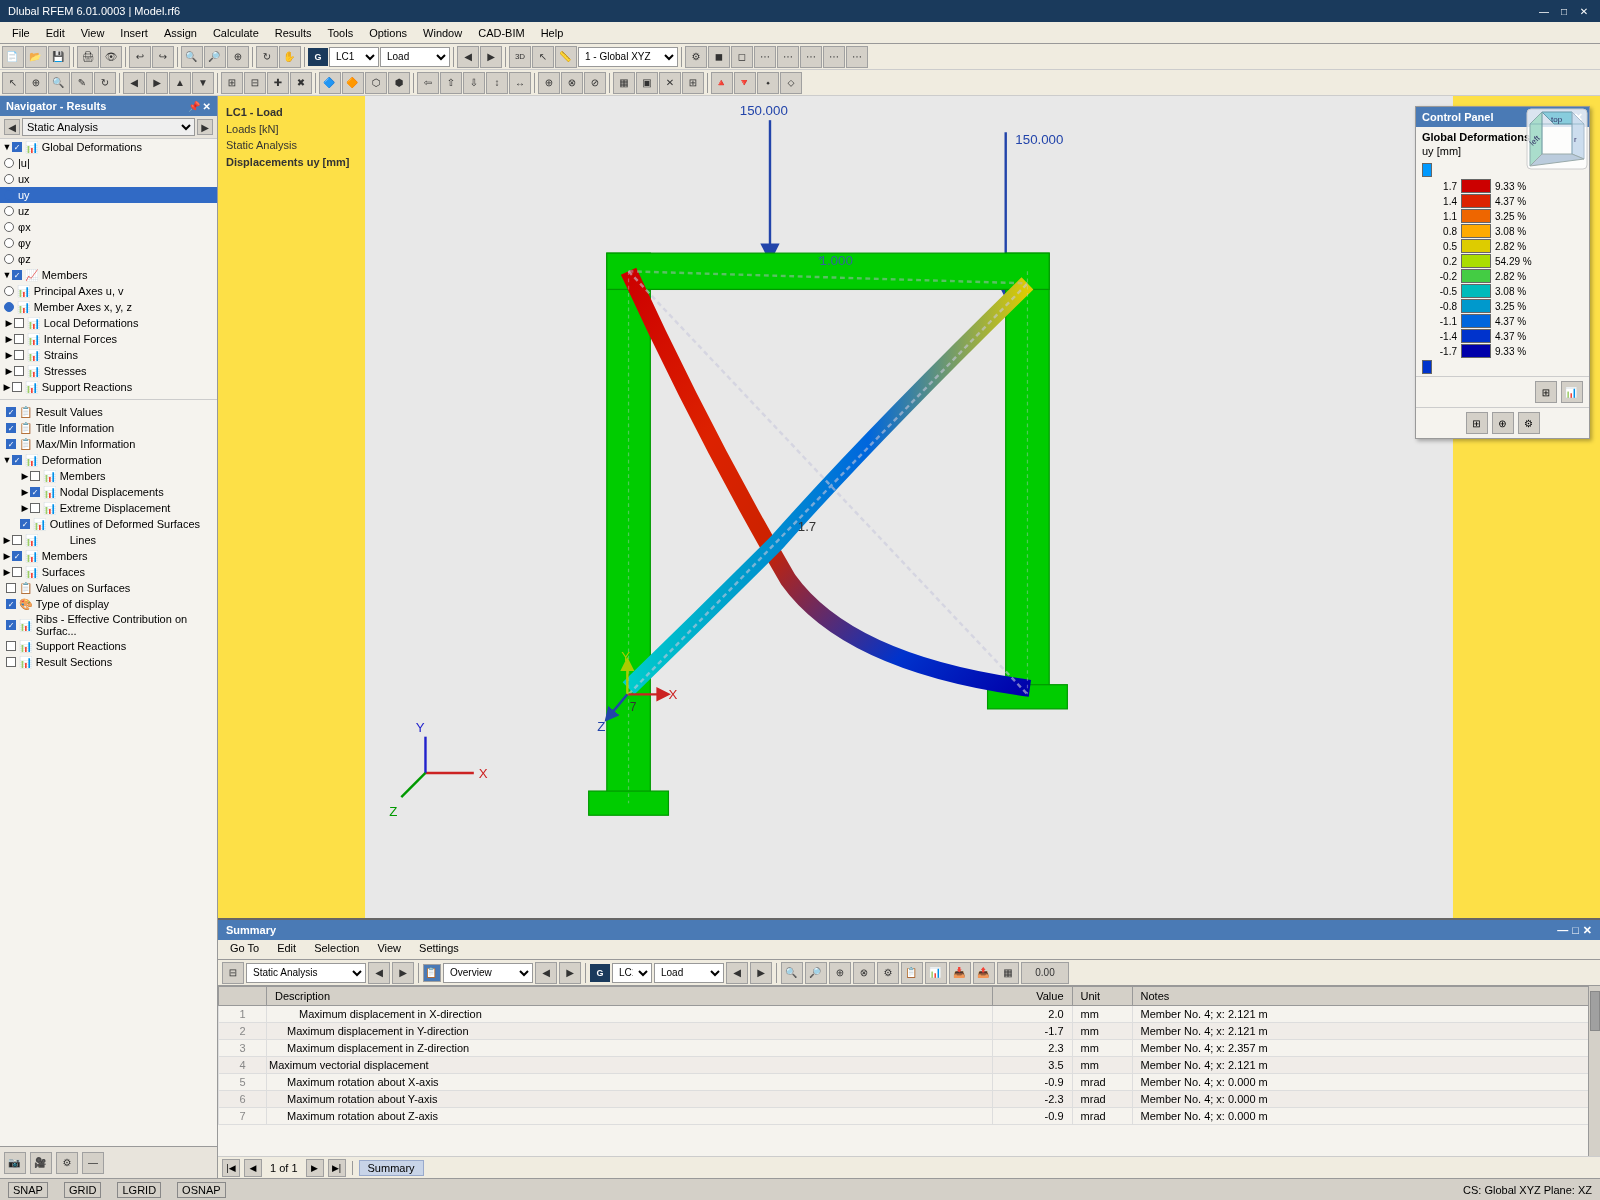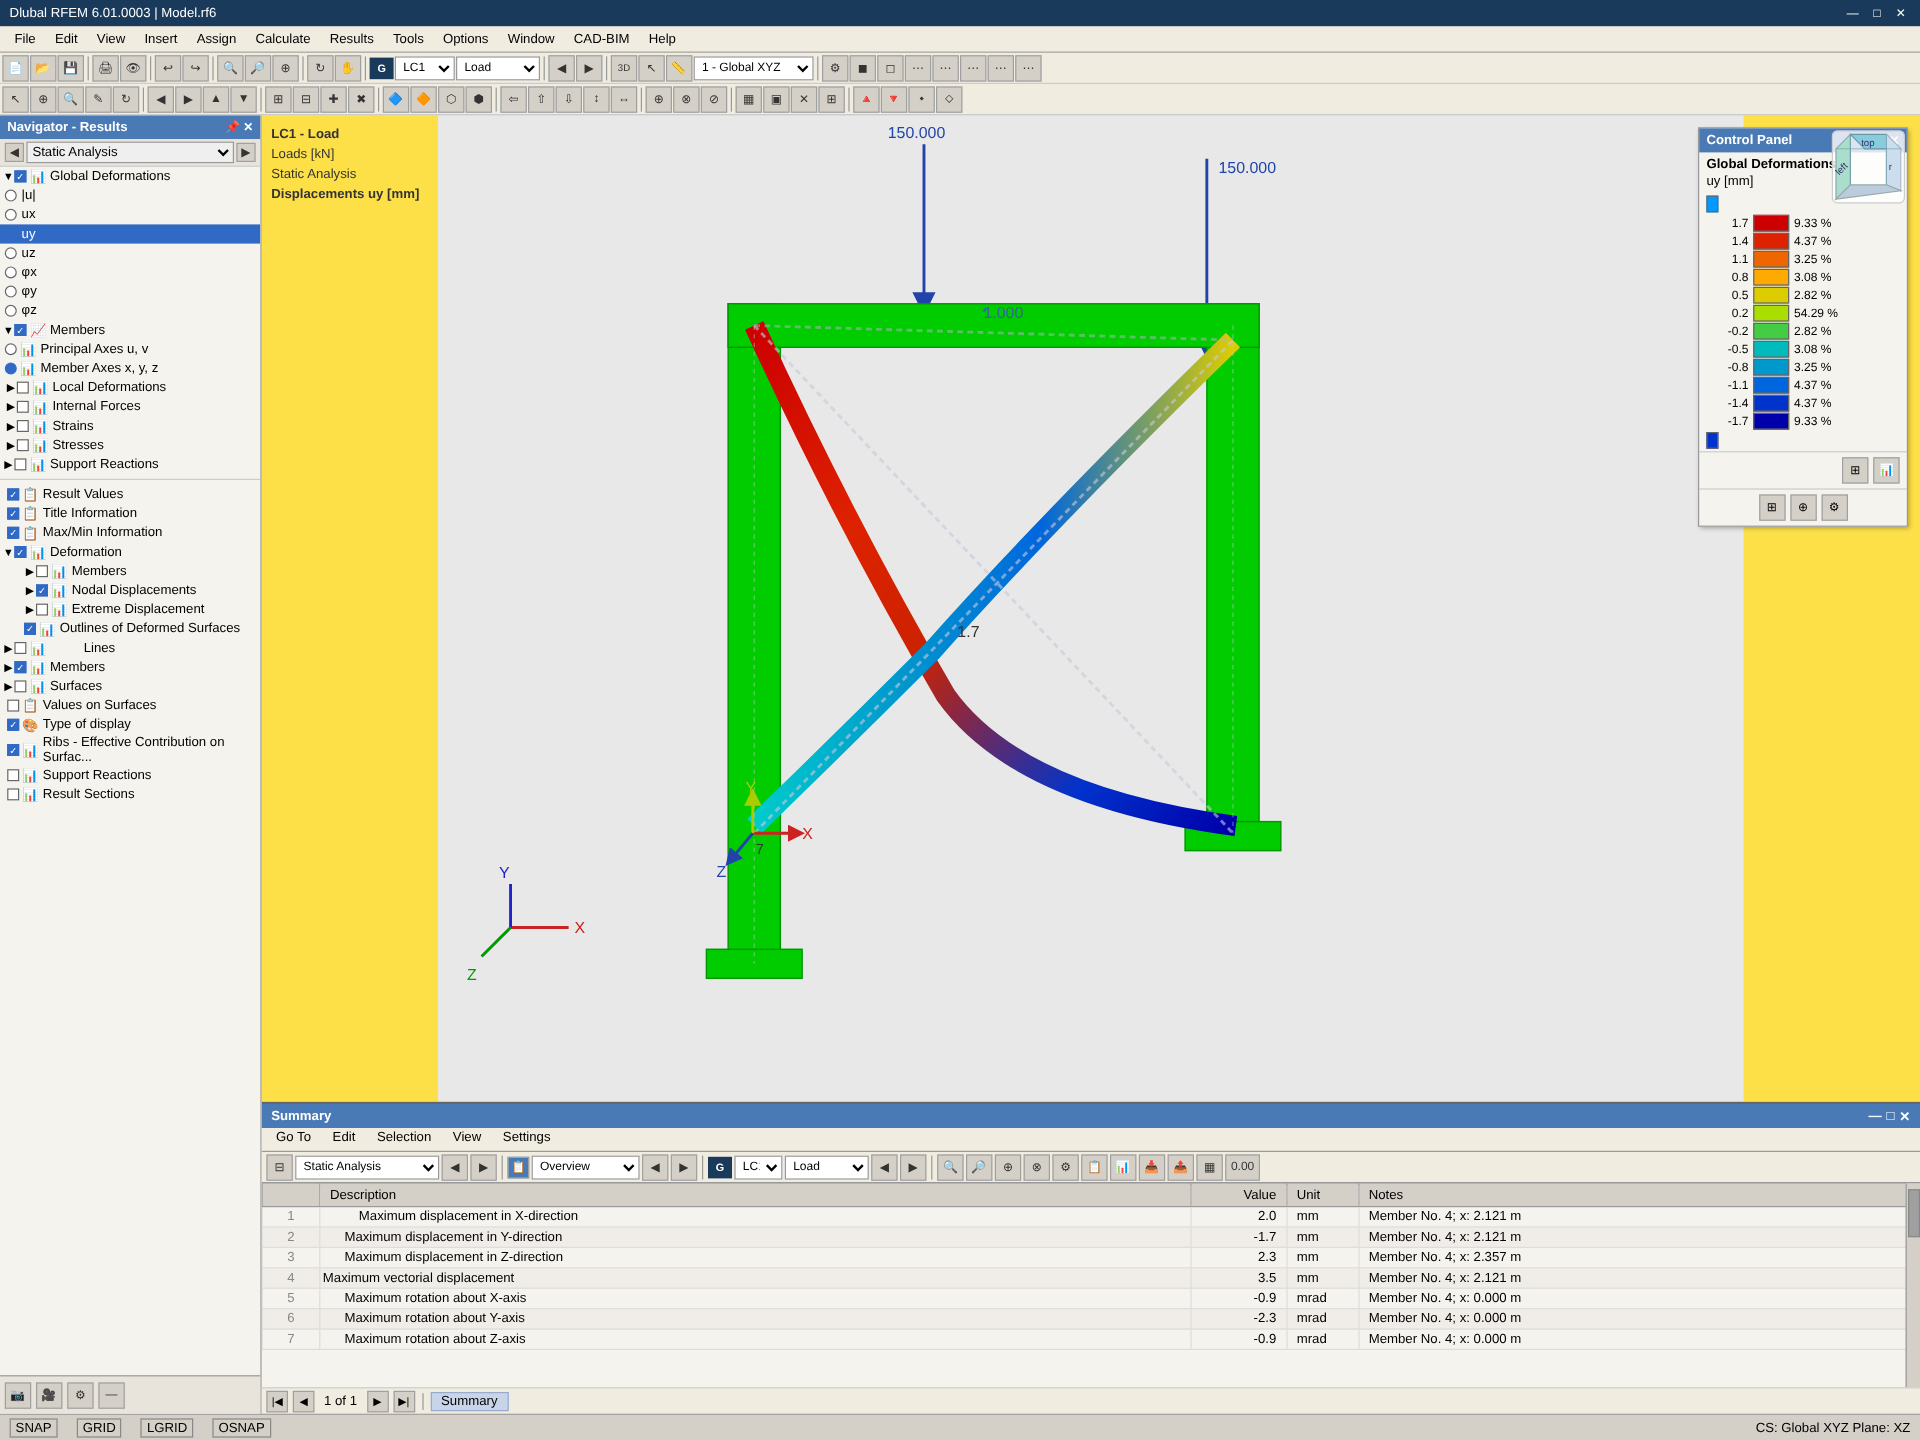--- a/index.html
+++ b/index.html
@@ -671,21 +671,21 @@
           <div class="toolbar-btn">🔍</div>
           <div class="toolbar-btn">🔎</div>
           <div class="toolbar-btn">⊕</div>
           <div class="toolbar-btn">⊗</div>
           <div class="toolbar-btn">⚙</div>
           <div class="toolbar-btn">📋</div>
           <div class="toolbar-btn">📊</div>
           <div class="toolbar-btn">📥</div>
           <div class="toolbar-btn">📤</div>
           <div class="toolbar-btn">▦</div>
-          <div class="toolbar-btn" style="width:29px;">0.00</div>
+          <div class="toolbar-btn" style="width:48px;">0.00</div>
         </div>
       </div>
 
       <div id="summary-table" style="position:relative;">
         <table>
           <thead>
             <tr>
               <th style="width:48px;"></th>
               <th>Description</th>
               <th style="width:80px;text-align:right;">Value</th>

